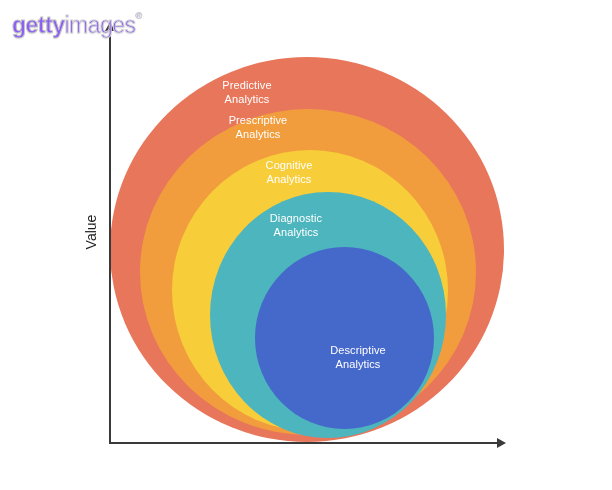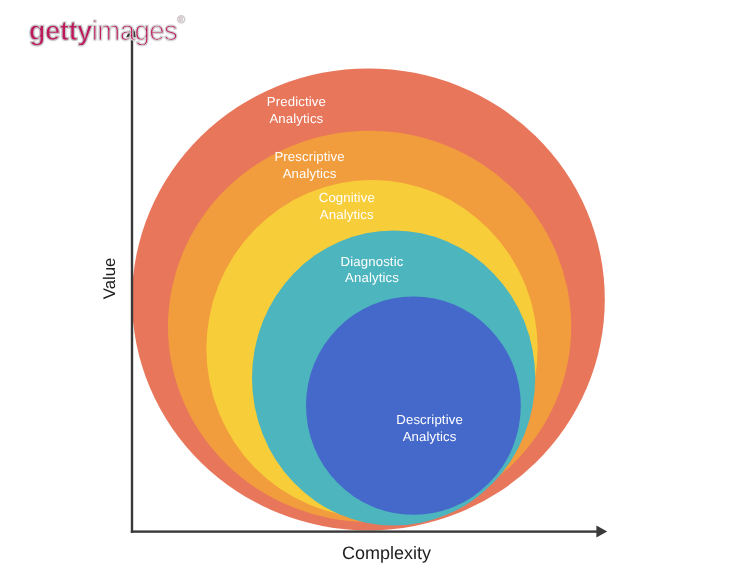--- a/index.html
+++ b/index.html
@@ -32,23 +32,23 @@
     width: 74px;
     transform: translate(-50%, -50%);
     text-align: center;
     font-size: 11px;
     line-height: 1.25;
     font-weight: 400;
     letter-spacing: 0.1px;
     z-index: 6;
   }
   .ring-label-0 { left: 247px; top: 93px;  }
-  .ring-label-1 { left: 258px; top: 139px; }
+  .ring-label-1 { left: 258px; top: 128px; }
   .ring-label-2 { left: 289px; top: 173px; }
-  .ring-label-3 { left: 310px; top: 226px; }
+  .ring-label-3 { left: 296px; top: 226px; }
   .ring-label-4 { left: 358px; top: 358px; }
 
   
   .axis {
     position: absolute;
     background: #3a3a3a;
     z-index: 7;
   }
   .y-axis { left: 109px; top: 30px;  width: 2px;   height: 414px; }
   .x-axis { left: 109px; top: 442px; width: 389px; height: 2px;   }
@@ -85,25 +85,25 @@
   }
   .x-axis-label {
     left: 322px; top: 461px;
     transform: translate(-50%, -50%);
     font-size: 15px;
   }
 
   
   .watermark {
     position: absolute;
-    left: 24px; top: 11px;
+    left: 12px; top: 11px;
     z-index: 9;
     font-size: 23px;
     letter-spacing: -0.5px;
-    color: #be185d;
+    color: #8b5cf6;
     -webkit-text-stroke: 1px #c4c4c4;
     text-shadow: 0 1px 2px rgba(0,0,0,0.10);
     user-select: none;
   }
   .wm-bold  { font-weight: 700; }
   .wm-light { font-weight: 400; -webkit-text-stroke: 1px #d2d2d2; }
   .wm-reg   {
     font-size: 9px;
     vertical-align: 14px;
     -webkit-text-stroke: 0.6px #d2d2d2;
@@ -125,17 +125,16 @@
   <div class="ring-label ring-label-2" style="color: rgb(255, 255, 255);">Cognitive Analytics</div>
   <div class="ring-label ring-label-3" style="color: rgb(255, 255, 255);">Diagnostic Analytics</div>
   <div class="ring-label ring-label-4" style="color: rgb(255, 255, 255);">Descriptive Analytics</div>
 
   <div class="axis y-axis" style="background: rgb(58, 58, 58);"></div>
   <div class="arrowhead y-arrowhead" style="border-bottom-color: rgb(58, 58, 58);"></div>
   <div class="axis x-axis" style="background: rgb(58, 58, 58);"></div>
   <div class="arrowhead x-arrowhead" style="border-left-color: rgb(58, 58, 58);"></div>
 
   <div class="axis-label y-axis-label">Value</div>
-  <div class="axis-label x-axis-label">Complexity</div>
 
   <div class="watermark"><span class="wm-bold">getty</span><span class="wm-light">images</span><span class="wm-reg">®</span></div>
 
 </div>
 
 </body></html>

